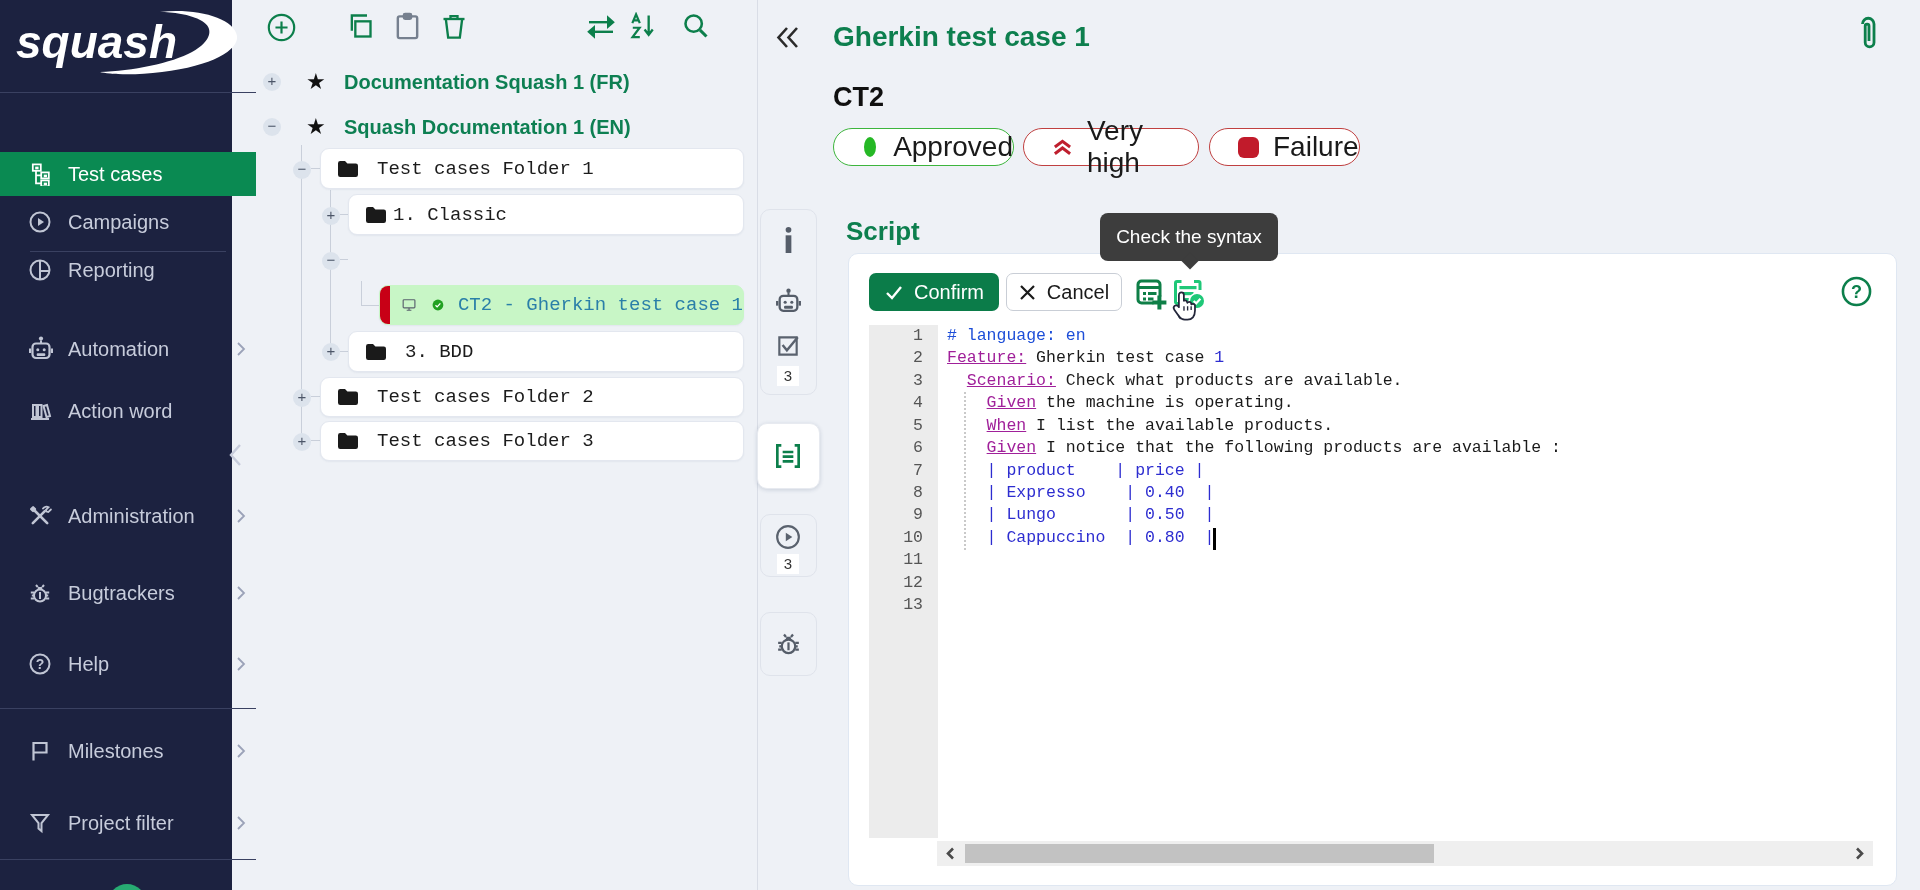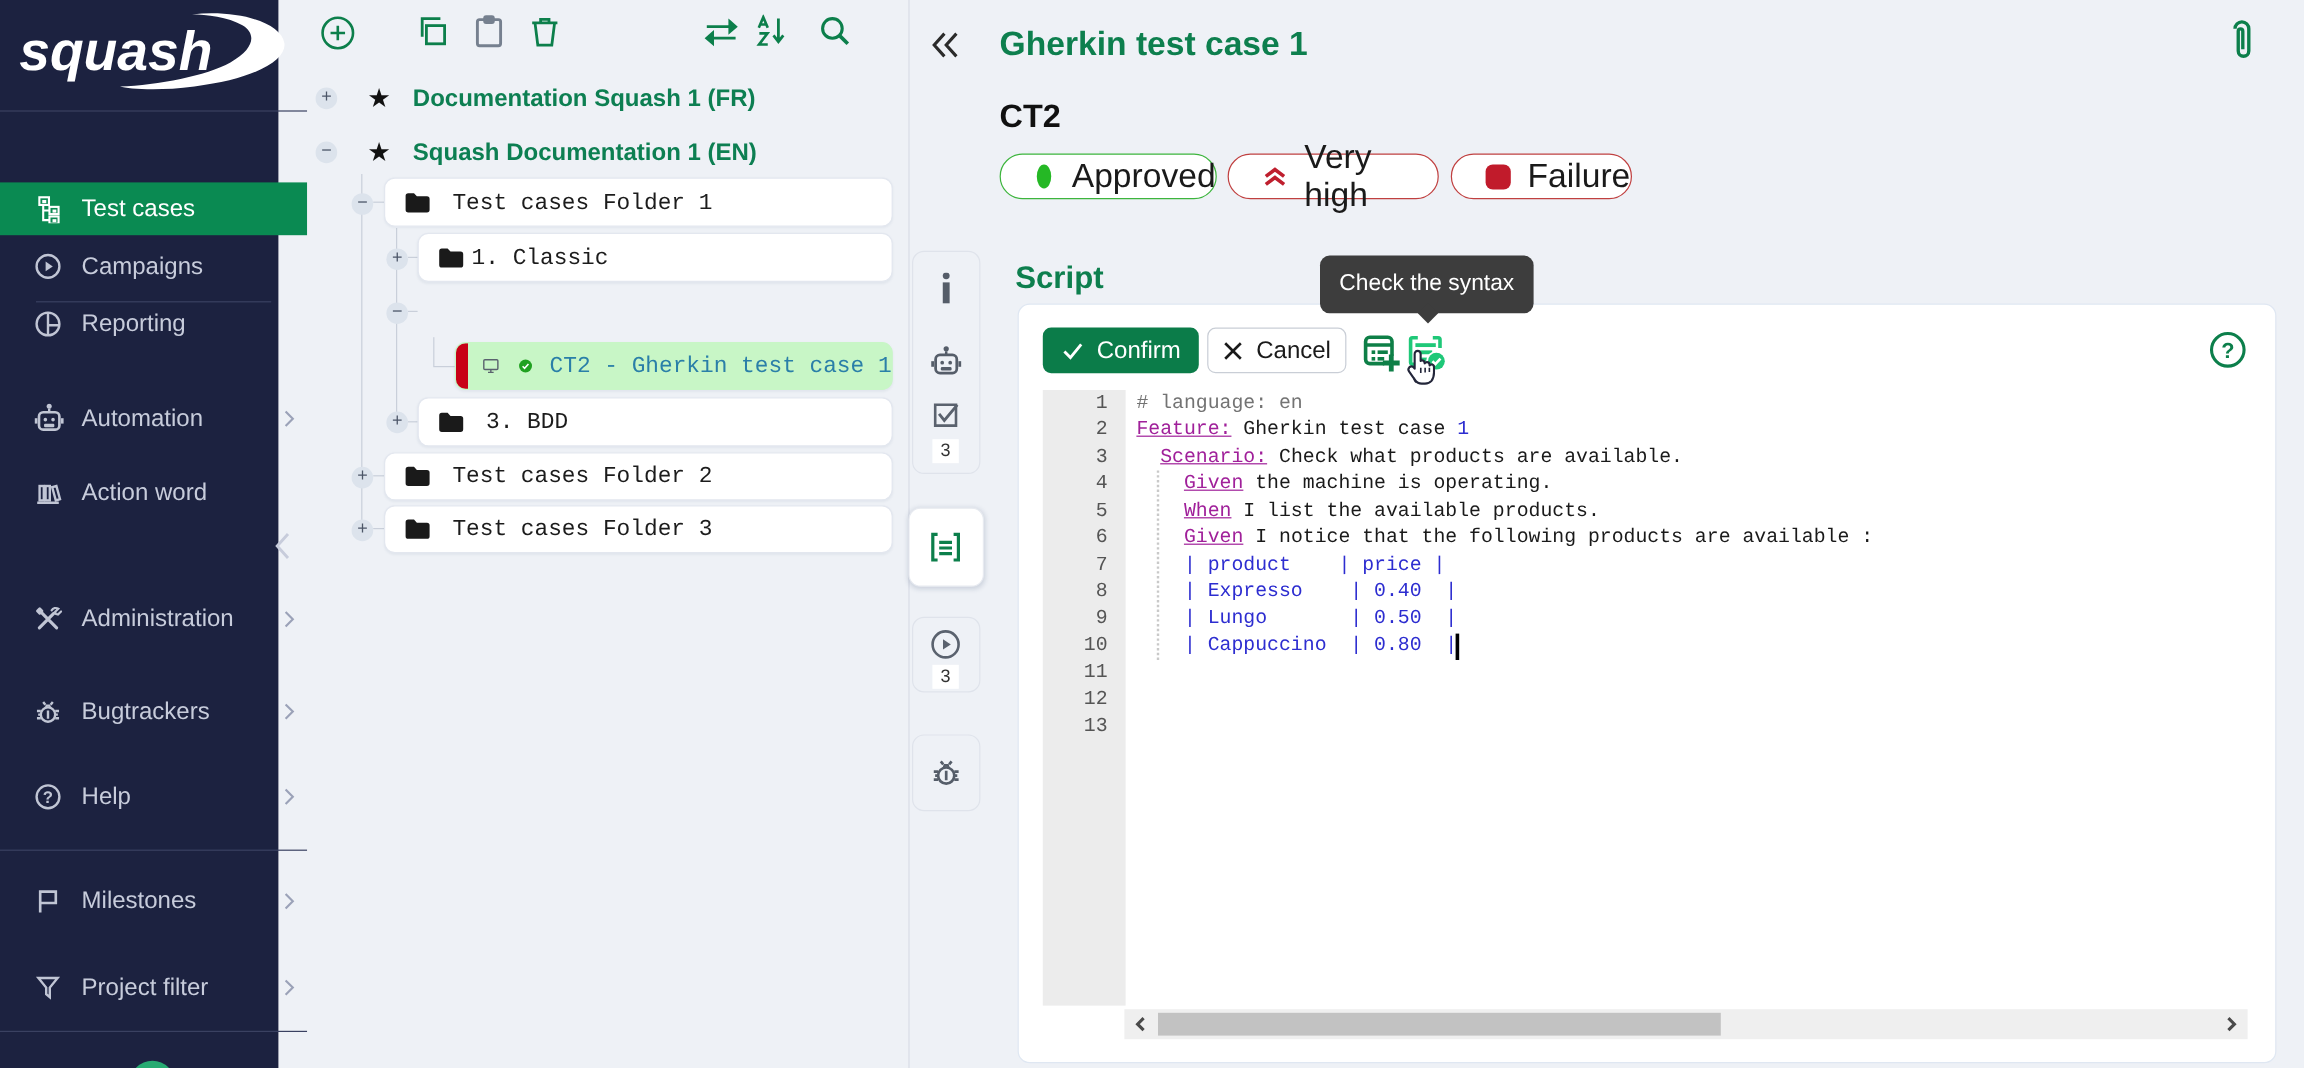--- a/index.html
+++ b/index.html
@@ -41,21 +41,21 @@
   #card-main { position:absolute; left:848px; top:253px; width:1049px; height:633px; background:#fff; border:1px solid #dfe7f2; border-radius:10px; }
   #btn-confirm { position:absolute; left:869px; top:273px; width:130px; height:38px; background:#0b7c49; border-radius:7px; color:#fff; font-size:20px; display:flex; align-items:center; justify-content:center; }
   #btn-cancel { position:absolute; left:1006px; top:273px; width:116px; height:38px; background:#fff; border:1px solid #c9ced6; border-radius:7px; color:#1a1a1a; font-size:20px; display:flex; align-items:center; justify-content:center; }
   #tooltip { position:absolute; left:1100px; top:213px; width:178px; height:48px; background:#3d3d3d; border-radius:8px; color:#fff; font-size:19px; display:flex; align-items:center; justify-content:center; z-index:5; }
   #tooltip:after { content:""; position:absolute; left:84px; top:42px; width:12px; height:12px; background:#3d3d3d; transform:rotate(45deg); }
 
   
   #gutter { position:absolute; left:869px; top:325px; width:69px; height:513px; background:#ececec; }
   #lnums { position:absolute; left:869px; top:325px; width:54px; font-family:"Liberation Mono", monospace; font-size:16.5px; line-height:22.42px; color:#555; text-align:right; }
   #code { position:absolute; left:947px; top:325px; font-family:"Liberation Mono", monospace; font-size:16.5px; line-height:22.42px; color:#1a1a1a; white-space:pre; }
-  .cm-com { color:#737373; }
+  .cm-com { color:#1d4ed8; }
   .cm-kw { color:#a0209a;text-decoration:underline; }
   .cm-bl { color:#2d2dd0; }
   #indent-guide { position:absolute; left:964px; top:392px; height:158px; width:0; border-left:2px dotted #c9c9c9; }
   #cursor { position:absolute; left:1213px; top:528px; width:3px; height:22px; background:#000; }
 
   
   #sbar { position:absolute; left:937px; top:841px; width:936px; height:25px; background:#efefef; }
   #sbar .thumb { position:absolute; left:28px; top:3px; width:469px; height:19px; background:#c2c2c2; }
 </style>
 </head>

